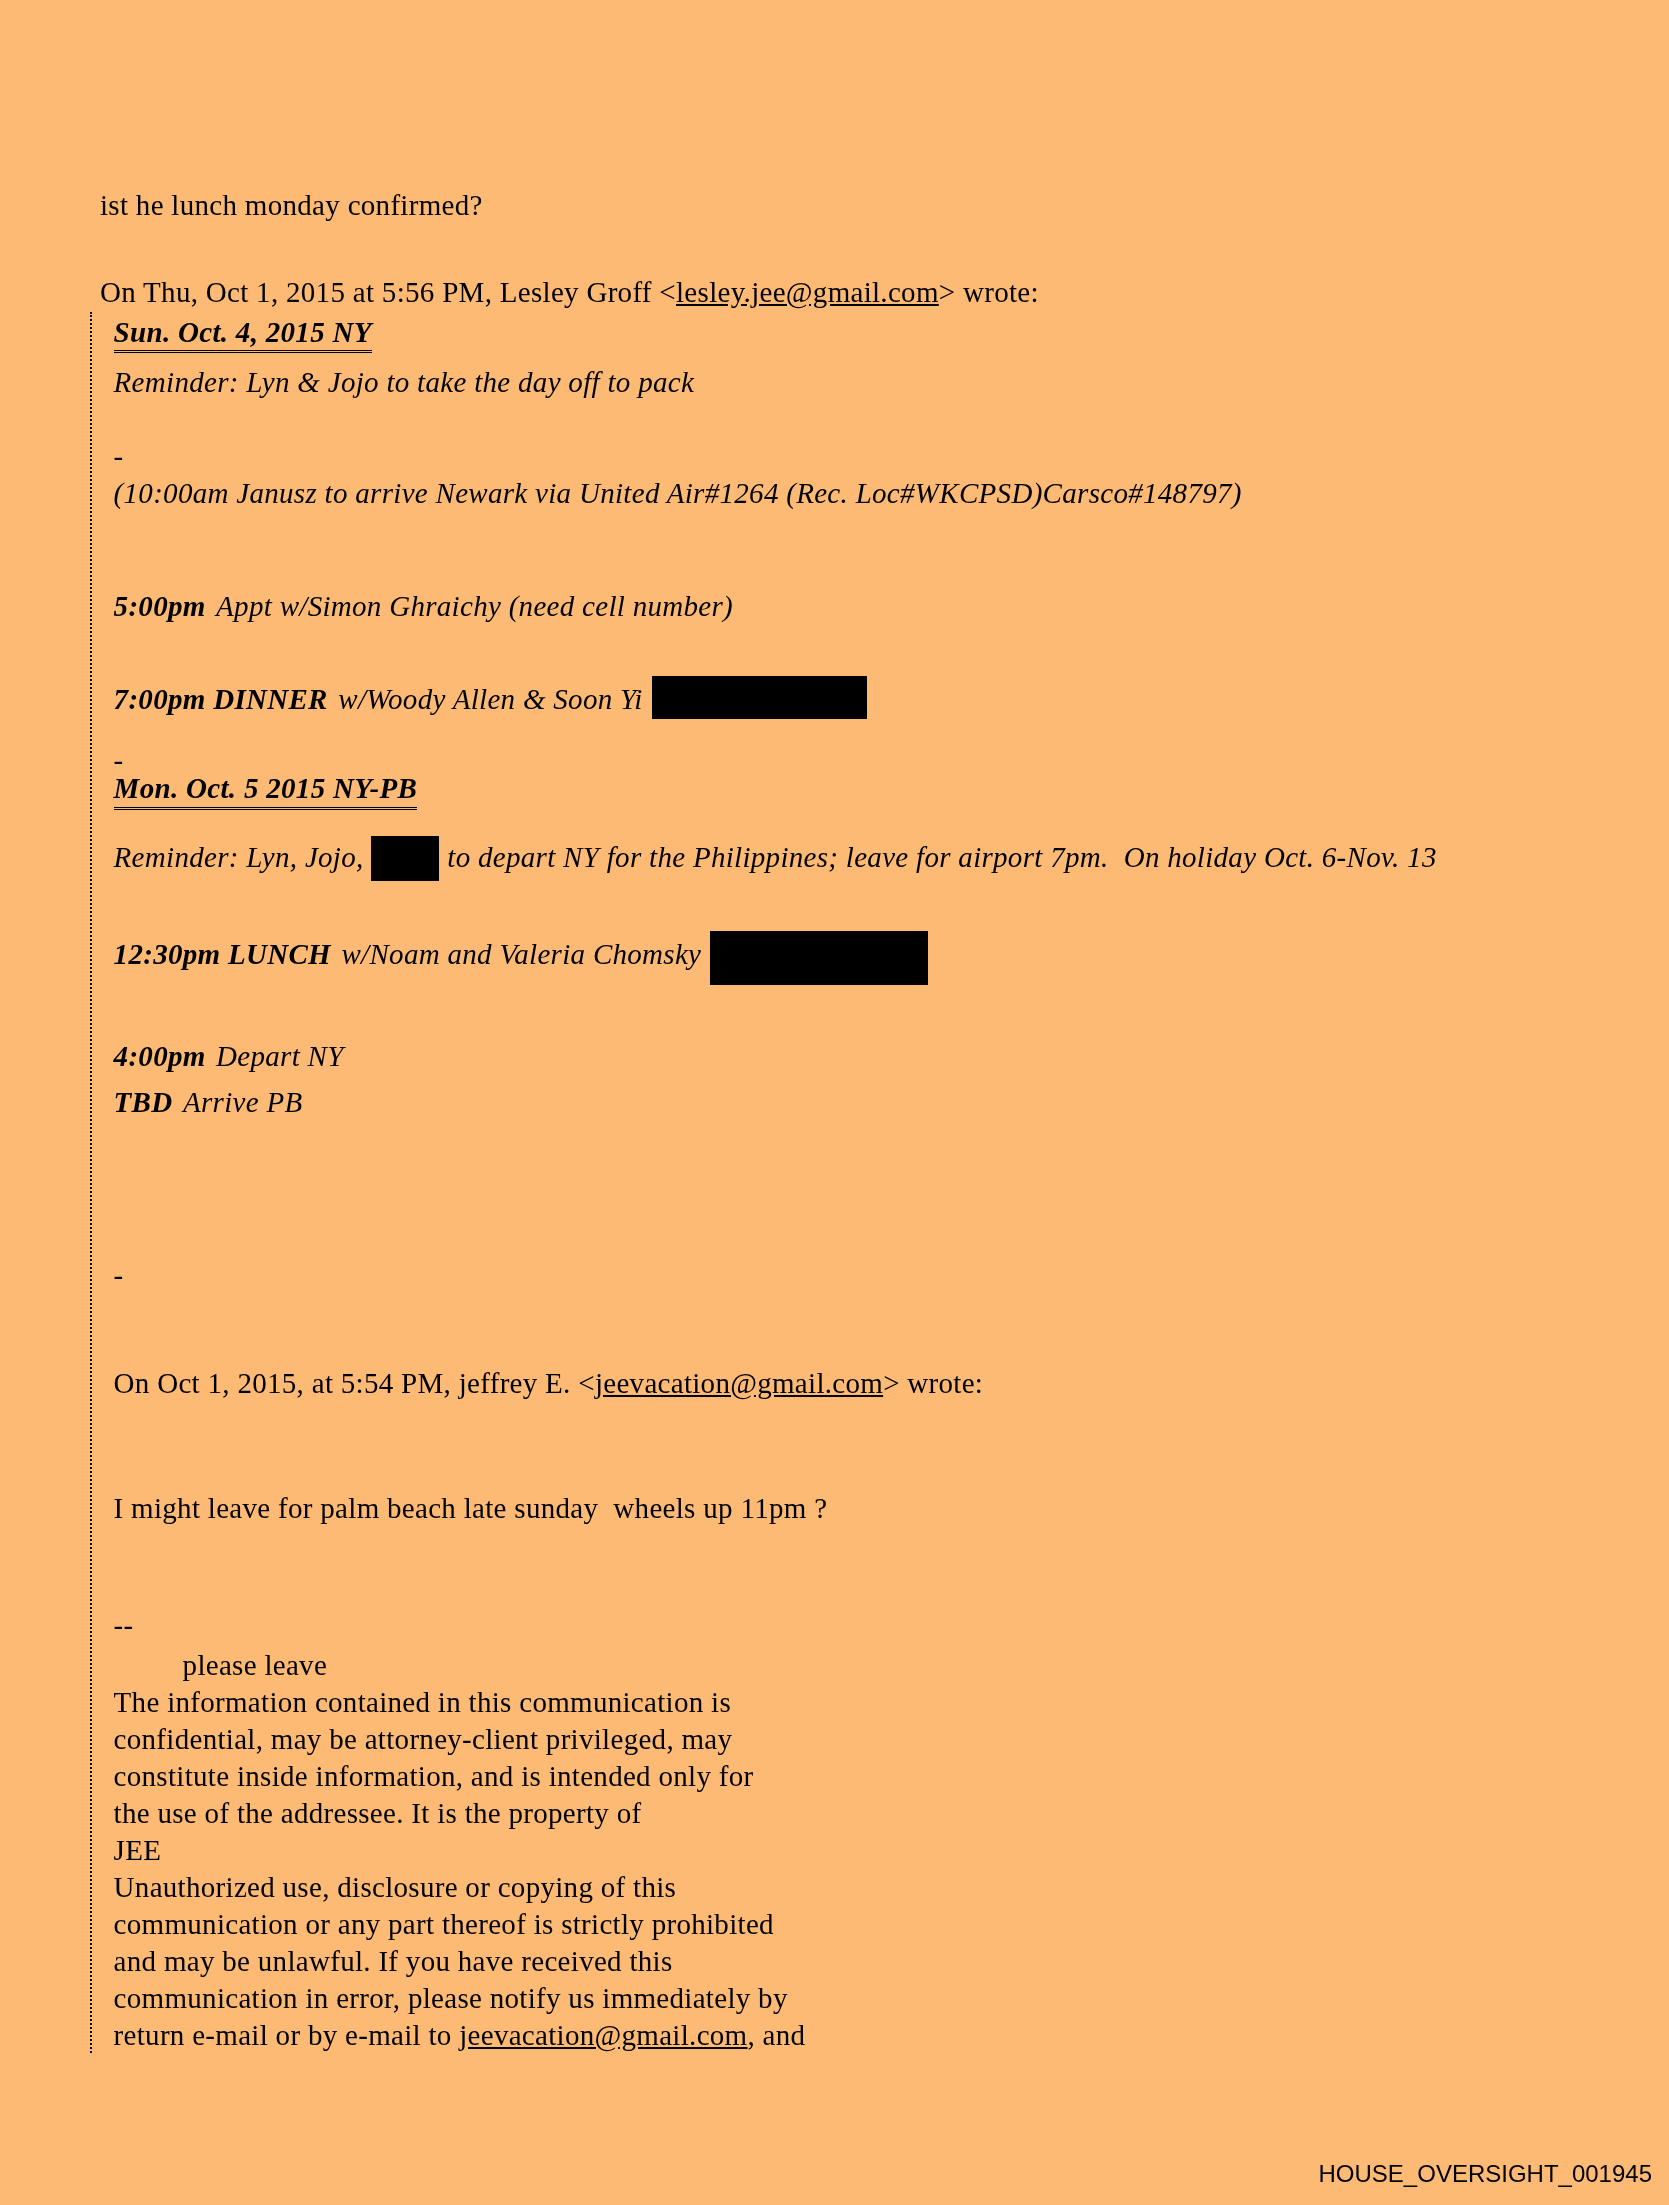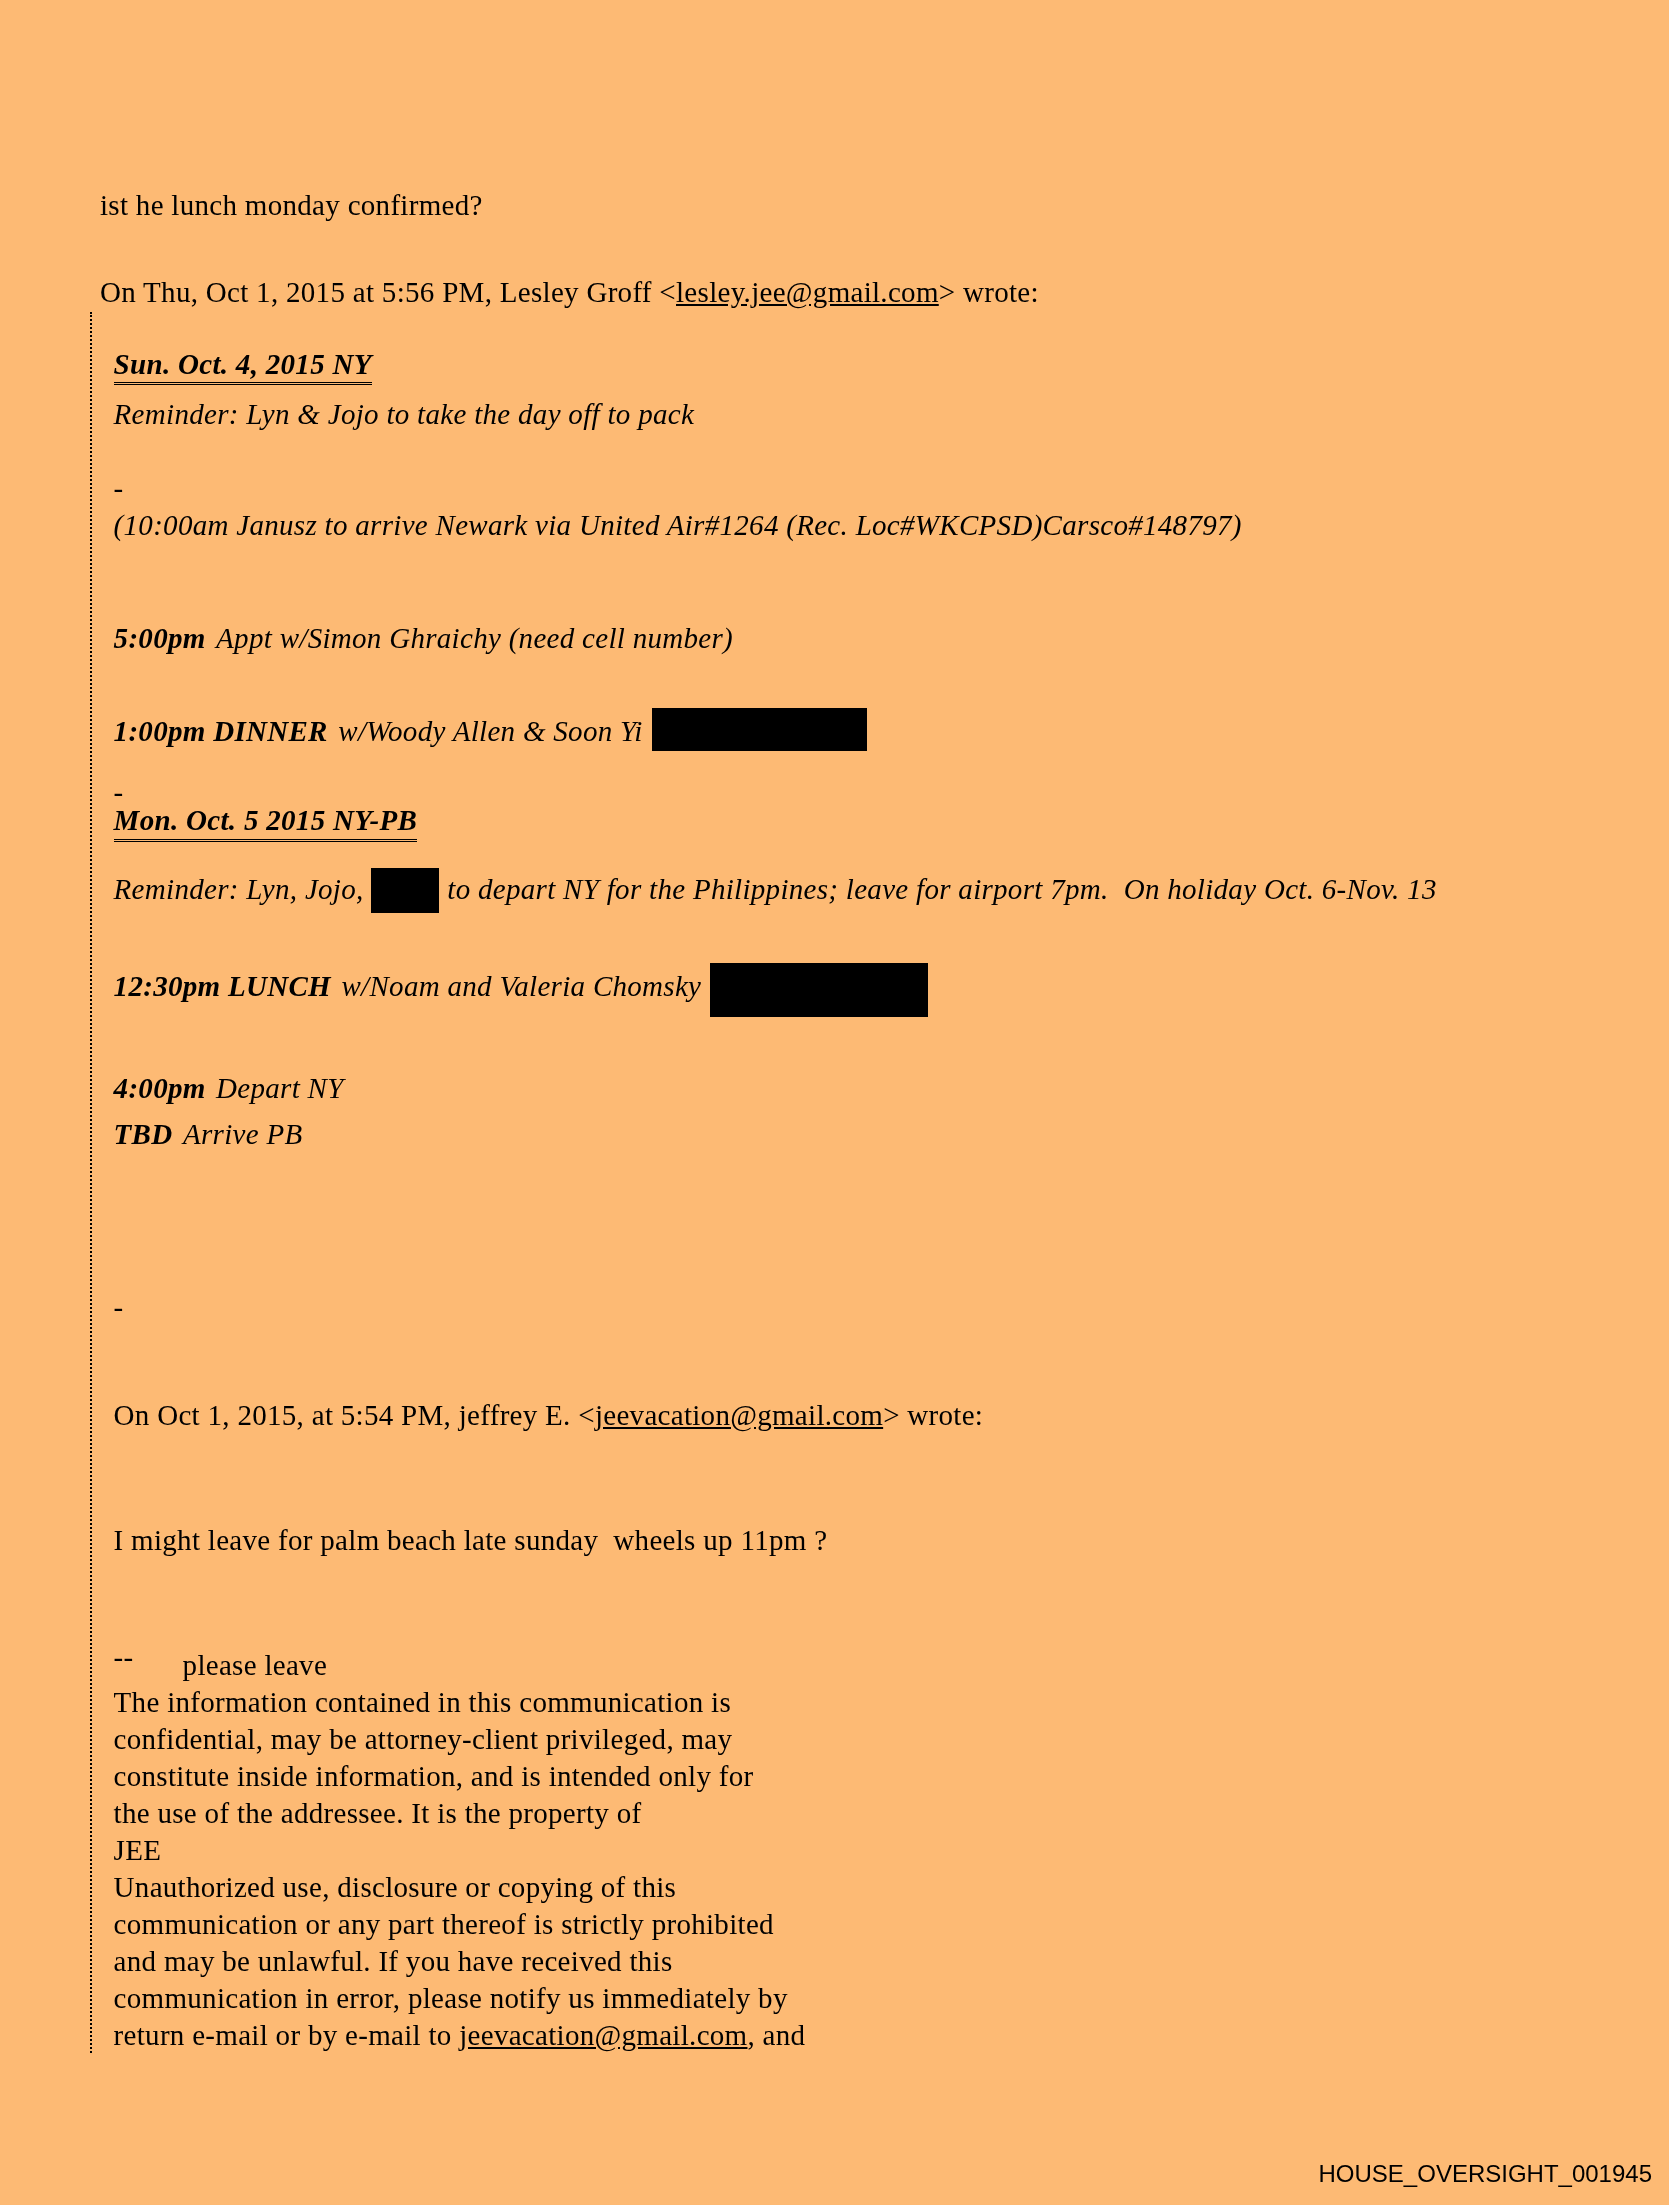--- a/index.html
+++ b/index.html
@@ -20,21 +20,21 @@
   .l2 span, .l1 { white-space: pre; }
 
   .quote {
     position: absolute;
     left: 90px;
     top: 312px;
     width: 1564px;
     height: 1741px;
     border-left: 2px dotted #000;
   }
-  .q-item { position: absolute; left: 21.6px; white-space: nowrap; margin-top: 32px; }
+  .q-item { position: absolute; left: 21.6px; white-space: nowrap; }
   .q-item span { white-space: pre; }
 
   .it { font-style: italic; }
   .bi { font-style: italic; font-weight: bold; }
   .time { margin-right: 10.5px; }
   .heading-underline {
     border-bottom: 3.9px double #000;
     padding-bottom: 2.6px;
   }
   .email-link {
@@ -75,21 +75,21 @@
     <div class="q-item" style="top:3.9px"><span class="bi heading-underline">Sun. Oct. 4, 2015 NY</span></div>
 
     <div class="q-item it" style="top:54px"><span>Reminder: Lyn &amp; Jojo to take the day off to pack</span></div>
 
     <div class="q-item" style="top:128px"><span>-</span></div>
 
     <div class="q-item it" style="top:165px"><span>(10:00am Janusz to arrive Newark via United Air#1264 (Rec. Loc#WKCPSD)Carsco#148797)</span></div>
 
     <div class="q-item it" style="top:278px"><span class="bi time">5:00pm</span><span>Appt w/Simon Ghraichy (need cell number)</span></div>
 
-    <div class="q-item it" style="top:364px"><span class="bi time">1:00pm DINNER</span><span>w/Woody Allen &amp; Soon Yi</span><span class="redaction red-dinner"></span></div>
+    <div class="q-item it" style="top:364px"><span class="bi time">7:00pm DINNER</span><span>w/Woody Allen &amp; Soon Yi</span><span class="redaction red-dinner"></span></div>
 
     <div class="q-item" style="top:432px"><span>-</span></div>
 
     <div class="q-item" style="top:460px"><span class="bi heading-underline">Mon. Oct. 5 2015 NY-PB</span></div>
 
     <div class="q-item it" style="top:524px"><span>Reminder: Lyn, Jojo,</span><span class="redaction red-reminder"></span><span>to depart NY for the Philippines; leave for airport 7pm.  On holiday Oct. 6-Nov. 13</span></div>
 
     <div class="q-item it" style="top:619px"><span class="bi time">12:30pm LUNCH</span><span>w/Noam and Valeria Chomsky</span><span class="redaction red-lunch"></span></div>
 
     <div class="q-item it" style="top:728px"><span class="bi time">4:00pm</span><span>Depart NY</span></div>

